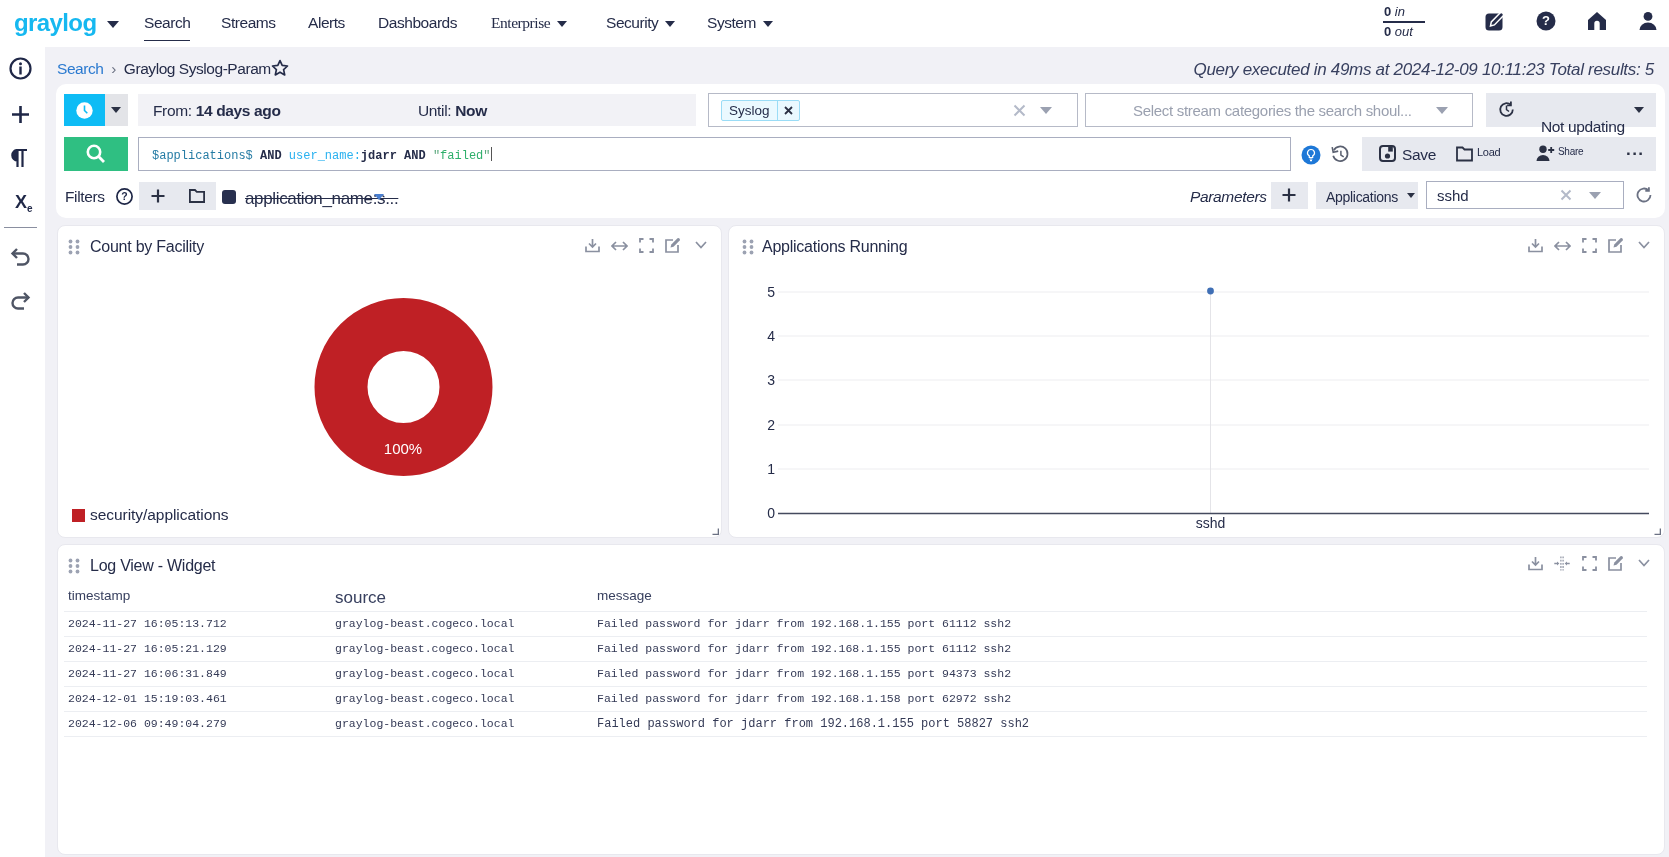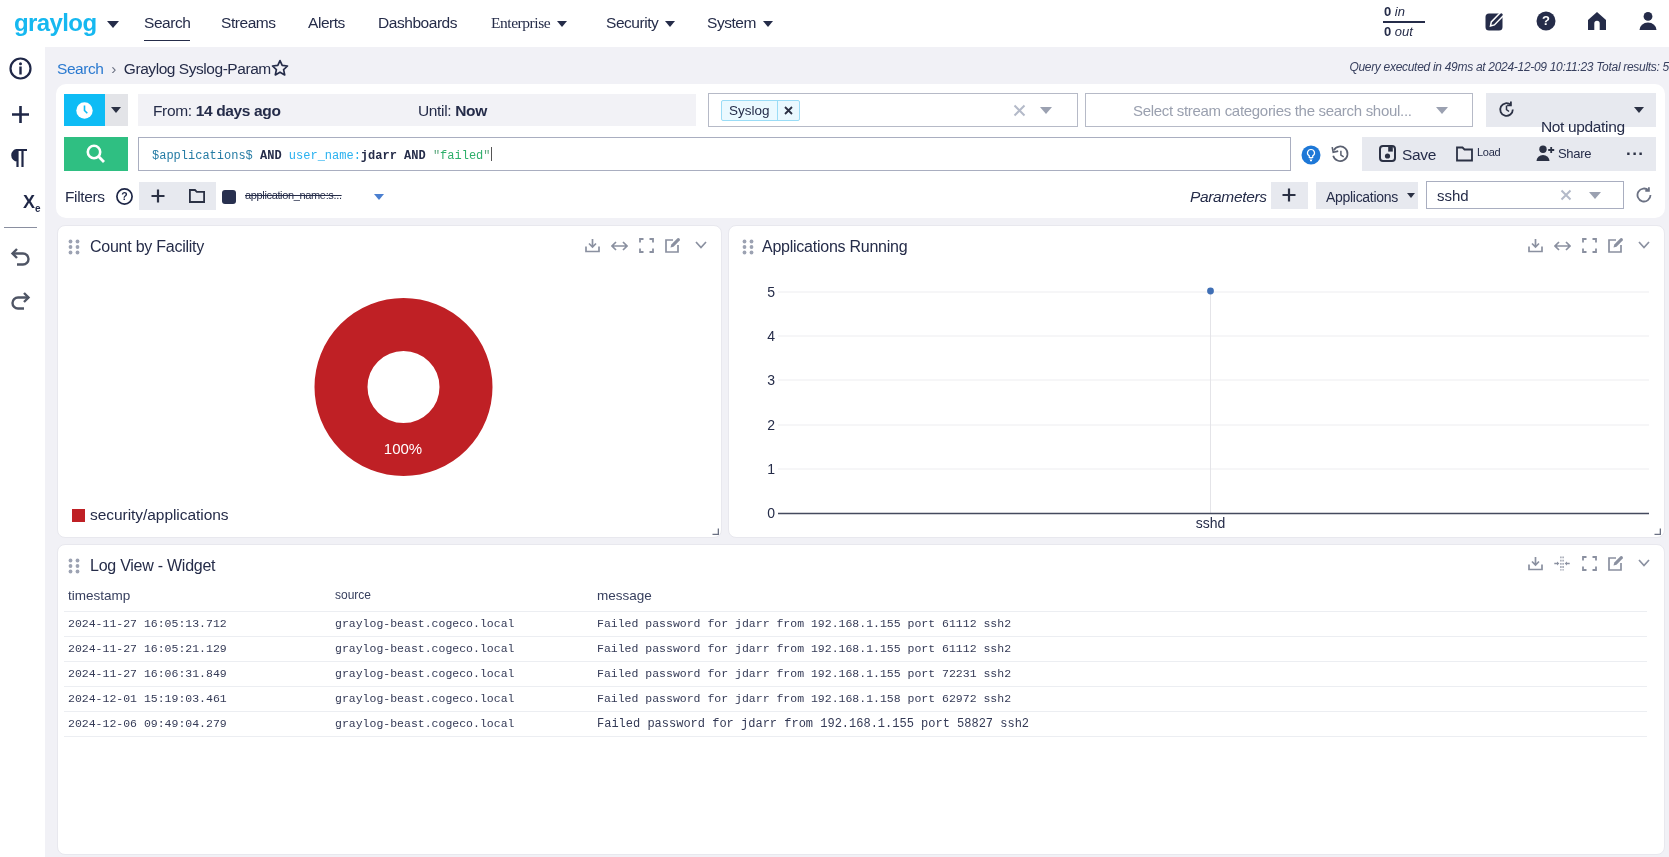--- a/index.html
+++ b/index.html
@@ -63,36 +63,36 @@
   <circle cx="11.5" cy="6.7" r="1.5" fill="#1f2747"></circle>
   <rect x="10.3" y="9.5" width="2.4" height="8" fill="#1f2747"></rect>
 </svg>
 <svg class="abs" style="left:11px;top:105px;" width="19" height="19" viewBox="0 0 19 19">
   <path d="M9.5 1 V18 M1 9.5 H18" stroke="#1f2747" stroke-width="2.6"></path>
 </svg>
 <svg class="abs" style="left:11px;top:149px;" width="18" height="19" viewBox="0 0 18 19">
   <path d="M6.5 18 V1 M11.5 18 V1 M16 1 H6.5 a5.2 5.2 0 0 0 0 10.4 V1" stroke="#1f2747" stroke-width="2.2" fill="none"></path>
   <path d="M6.5 1 a5.2 5.2 0 0 0 0 10.4 Z" fill="#1f2747"></path>
 </svg>
-<div class="txt" style="left:23px;top:192px;font-size:18px;font-weight:bold;color:#1f2747;">X<span style="font-size:10px;vertical-align:-4px;">e</span></div>
+<div class="txt" style="left:15px;top:192px;font-size:18px;font-weight:bold;color:#1f2747;">X<span style="font-size:10px;vertical-align:-4px;">e</span></div>
 <div class="abs" style="left:4px;top:227px;width:33px;border-top:1.5px solid #8a8fa0;"></div>
 <svg class="abs" style="left:10px;top:247px;" width="21" height="20" viewBox="0 0 21 20">
   <path d="M7 2 L2.5 6.5 L7 11" stroke="#4f5565" stroke-width="2.4" fill="none"></path>
   <path d="M2.5 6.5 H13 a5.5 5.5 0 0 1 0 11 H7" stroke="#4f5565" stroke-width="2.4" fill="none"></path>
 </svg>
 <svg class="abs" style="left:10px;top:291px;" width="21" height="20" viewBox="0 0 21 20">
   <path d="M14 2 L18.5 6.5 L14 11" stroke="#4f5565" stroke-width="2.4" fill="none"></path>
   <path d="M18.5 6.5 H8 a5.5 5.5 0 0 0 0 11 H14" stroke="#4f5565" stroke-width="2.4" fill="none"></path>
 </svg>
 
 <div class="txt" style="left:57px;top:60px;font-size:15.5px;letter-spacing:-0.45px;"><span style="color:#2b7ad0;">Search</span> <span style="color:#6b7183;margin:0 4px;">›</span> <span>Graylog Syslog-Param</span></div>
 <svg class="abs" style="left:271px;top:59px;" width="18" height="18" viewBox="0 0 18 18">
   <path d="M9 1.6 L11.2 6.4 L16.5 7 L12.6 10.6 L13.7 15.9 L9 13.2 L4.3 15.9 L5.4 10.6 L1.5 7 L6.8 6.4 Z" fill="none" stroke="#252c49" stroke-width="1.7" stroke-linejoin="round"></path>
 </svg>
-<div class="txt" style="right:0;top:60px;font-size:12px;font-style:italic;color:#38405f;letter-spacing:-0.3px;">Query executed in 49ms at 2024-12-09 10:11:23 Total results: 5</div>
+<div class="txt" style="right:15px;top:60px;font-size:17px;font-style:italic;color:#38405f;letter-spacing:-0.3px;">Query executed in 49ms at 2024-12-09 10:11:23 Total results: 5</div>
 
 <div class="abs" style="left:64px;top:94px;width:41px;height:32px;background:#0ebcf5;"></div>
 <svg class="abs" style="left:76px;top:102px;" width="17" height="17" viewBox="0 0 17 17">
   <circle cx="8.5" cy="8.5" r="8.2" fill="#fff"></circle>
   <path d="M8.5 3.6 V8.5 L11.3 11.3" stroke="#0ebcf5" stroke-width="1.6" fill="none"></path>
 </svg>
 <div class="abs" style="left:105px;top:94px;width:23px;height:32px;background:#e3e4e8;"></div>
 <div class="abs" style="left:111px;top:107px;width:0;height:0;border-left:5.5px solid transparent;border-right:5.5px solid transparent;border-top:6.5px solid #2b3144;"></div>
 
 <div class="abs" style="left:138px;top:94px;width:558px;height:32px;background:#f2f2f6;"></div>
@@ -150,37 +150,37 @@
 <div class="txt" style="left:1402px;top:146px;font-size:15.5px;letter-spacing:-0.3px;">Save</div>
 <svg class="abs" style="left:1456px;top:146px;" width="17" height="16" viewBox="0 0 17 16">
   <path d="M1 14.5 V1.5 H6.5 L8.5 3.5 H16 V14.5 Z" fill="none" stroke="#2b3144" stroke-width="1.8"></path>
 </svg>
 <div class="txt" style="left:1477px;top:146px;font-size:11px;letter-spacing:-0.3px;">Load</div>
 <svg class="abs" style="left:1536px;top:145px;" width="19" height="17" viewBox="0 0 19 17">
   <circle cx="7" cy="4.2" r="3.7" fill="#2b3144"></circle>
   <path d="M0.5 16 a6.5 6 0 0 1 13 0 Z" fill="#2b3144"></path>
   <path d="M15.2 2 V8 M12.2 5 H18.2" stroke="#2b3144" stroke-width="1.8"></path>
 </svg>
-<div class="txt" style="left:1558px;top:146px;font-size:13px;letter-spacing:-0.3px;">Share</div>
+<div class="txt" style="left:1558px;top:146px;font-size:10px;letter-spacing:-0.3px;">Share</div>
 <div class="txt" style="left:1626px;top:144px;font-size:17px;font-weight:bold;letter-spacing:0.5px;color:#2b3144;">···</div>
 
 <div class="txt" style="left:65px;top:188px;font-size:15.5px;letter-spacing:-0.35px;">Filters</div>
 <svg class="abs" style="left:116px;top:188px;" width="17" height="17" viewBox="0 0 17 17">
   <circle cx="8.5" cy="8.5" r="7.6" fill="none" stroke="#1f2747" stroke-width="1.7"></circle>
   <text x="8.5" y="12.3" text-anchor="middle" font-size="10.5" font-weight="bold" fill="#1f2747" font-family="Liberation Sans">?</text>
 </svg>
 <div class="abs" style="left:139px;top:182px;width:77px;height:28px;background:#e7e9ef;"></div>
 <svg class="abs" style="left:151px;top:189px;" width="14" height="14" viewBox="0 0 14 14">
   <path d="M7 0.5 V13.5 M0.5 7 H13.5" stroke="#2b3144" stroke-width="2.2"></path>
 </svg>
 <svg class="abs" style="left:189px;top:189px;" width="16" height="14" viewBox="0 0 16 14">
   <path d="M0.9 13 V1 H6 L7.8 2.8 H15.1 V13 Z" fill="none" stroke="#2b3144" stroke-width="1.8"></path>
 </svg>
 <div class="abs" style="left:222px;top:190px;width:14px;height:14px;background:#28304f;border-radius:3px;"></div>
-<div class="txt" style="left:245px;top:189px;font-size:11px;text-decoration:line-through;letter-spacing:-0.35px;">application_name:s...</div>
+<div class="txt" style="left:245px;top:189px;font-size:17px;text-decoration:line-through;letter-spacing:-0.35px;">application_name:s...</div>
 <div class="abs" style="left:374px;top:194px;width:0;height:0;border-left:5px solid transparent;border-right:5px solid transparent;border-top:6px solid #4a7fd0;"></div>
 
 <div class="txt" style="left:1190px;top:188px;font-size:15.5px;letter-spacing:-0.35px;font-style:italic;">Parameters</div>
 <div class="abs" style="left:1271px;top:182px;width:37px;height:27px;background:#e7e9ef;"></div>
 <svg class="abs" style="left:1282px;top:188px;" width="14" height="14" viewBox="0 0 14 14">
   <path d="M7 0.5 V13.5 M0.5 7 H13.5" stroke="#2b3144" stroke-width="2.2"></path>
 </svg>
 <div class="abs" style="left:1316px;top:182px;width:102px;height:27px;background:#e7e9ef;"></div>
 <div class="txt" style="left:1326px;top:189px;font-size:14px;letter-spacing:-0.3px;">Applications</div>
 <div class="abs" style="left:1407px;top:193px;width:0;height:0;border-left:4.5px solid transparent;border-right:4.5px solid transparent;border-top:5.5px solid #2b3144;"></div>
@@ -317,36 +317,36 @@
 </svg>
 <svg class="abs" style="left:1608px;top:555px;" width="16" height="16" viewBox="0 0 16 16">
   <path d="M13 8 V15 H1 V3 H8" stroke="#8a90a0" stroke-width="1.7" fill="none"></path>
   <path d="M5.5 10.5 L6.3 7.5 L12.5 1.3 a1.6 1.6 0 0 1 2.2 2.2 L8.5 9.7 Z" fill="#8a90a0"></path>
 </svg>
 <svg class="abs" style="left:1638px;top:559px;" width="12" height="8" viewBox="0 0 12 8">
   <path d="M1 1 L6 6.5 L11 1" stroke="#8a90a0" stroke-width="1.7" fill="none"></path>
 </svg>
 
 <div class="txt" style="left:68px;top:588px;font-size:13.5px;color:#38405f;">timestamp</div>
-<div class="txt" style="left:335px;top:588px;font-size:12px;color:#38405f;">source</div>
+<div class="txt" style="left:335px;top:588px;font-size:17px;color:#38405f;">source</div>
 <div class="txt" style="left:597px;top:588px;font-size:13.5px;color:#38405f;">message</div>
 
 <div id="logrows">
 <div class="abs" style="left:64px;top:611px;width:1583px;border-top:1px solid #eceef2;"></div>
 <div class="txt mono" style="left:68px;top:617px;font-size:11.5px;color:#343a56;">2024-11-27 16:05:13.712</div>
 <div class="txt mono" style="left:335px;top:617px;font-size:11.5px;color:#343a56;">graylog-beast.cogeco.local</div>
 <div class="txt mono" style="left:597px;top:617px;font-size:11.5px;color:#343a56;">Failed password for jdarr from 192.168.1.155 port 61112 ssh2</div>
 <div class="abs" style="left:64px;top:636px;width:1583px;border-top:1px solid #eceef2;"></div>
 <div class="txt mono" style="left:68px;top:642px;font-size:11.5px;color:#343a56;">2024-11-27 16:05:21.129</div>
 <div class="txt mono" style="left:335px;top:642px;font-size:11.5px;color:#343a56;">graylog-beast.cogeco.local</div>
 <div class="txt mono" style="left:597px;top:642px;font-size:11.5px;color:#343a56;">Failed password for jdarr from 192.168.1.155 port 61112 ssh2</div>
 <div class="abs" style="left:64px;top:661px;width:1583px;border-top:1px solid #eceef2;"></div>
 <div class="txt mono" style="left:68px;top:667px;font-size:11.5px;color:#343a56;">2024-11-27 16:06:31.849</div>
 <div class="txt mono" style="left:335px;top:667px;font-size:11.5px;color:#343a56;">graylog-beast.cogeco.local</div>
-<div class="txt mono" style="left:597px;top:667px;font-size:11.5px;color:#343a56;">Failed password for jdarr from 192.168.1.155 port 72231 ssh2</div>
+<div class="txt mono" style="left:597px;top:667px;font-size:11.5px;color:#343a56;">Failed password for jdarr from 192.168.1.155 port 94373 ssh2</div>
 <div class="abs" style="left:64px;top:686px;width:1583px;border-top:1px solid #eceef2;"></div>
 <div class="txt mono" style="left:68px;top:692px;font-size:11.5px;color:#343a56;">2024-12-01 15:19:03.461</div>
 <div class="txt mono" style="left:335px;top:692px;font-size:11.5px;color:#343a56;">graylog-beast.cogeco.local</div>
 <div class="txt mono" style="left:597px;top:692px;font-size:11.5px;color:#343a56;">Failed password for jdarr from 192.168.1.158 port 62972 ssh2</div>
 <div class="abs" style="left:64px;top:711px;width:1583px;border-top:1px solid #eceef2;"></div>
 <div class="txt mono" style="left:68px;top:717px;font-size:11.5px;color:#343a56;">2024-12-06 09:49:04.279</div>
 <div class="txt mono" style="left:335px;top:717px;font-size:11.5px;color:#343a56;">graylog-beast.cogeco.local</div>
 <div class="txt mono" style="left:597px;top:717px;font-size:12px;color:#343a56;">Failed password for jdarr from 192.168.1.155 port 58827 ssh2</div>
 <div class="abs" style="left:64px;top:736px;width:1583px;border-top:1px solid #eceef2;"></div>
 </div>

